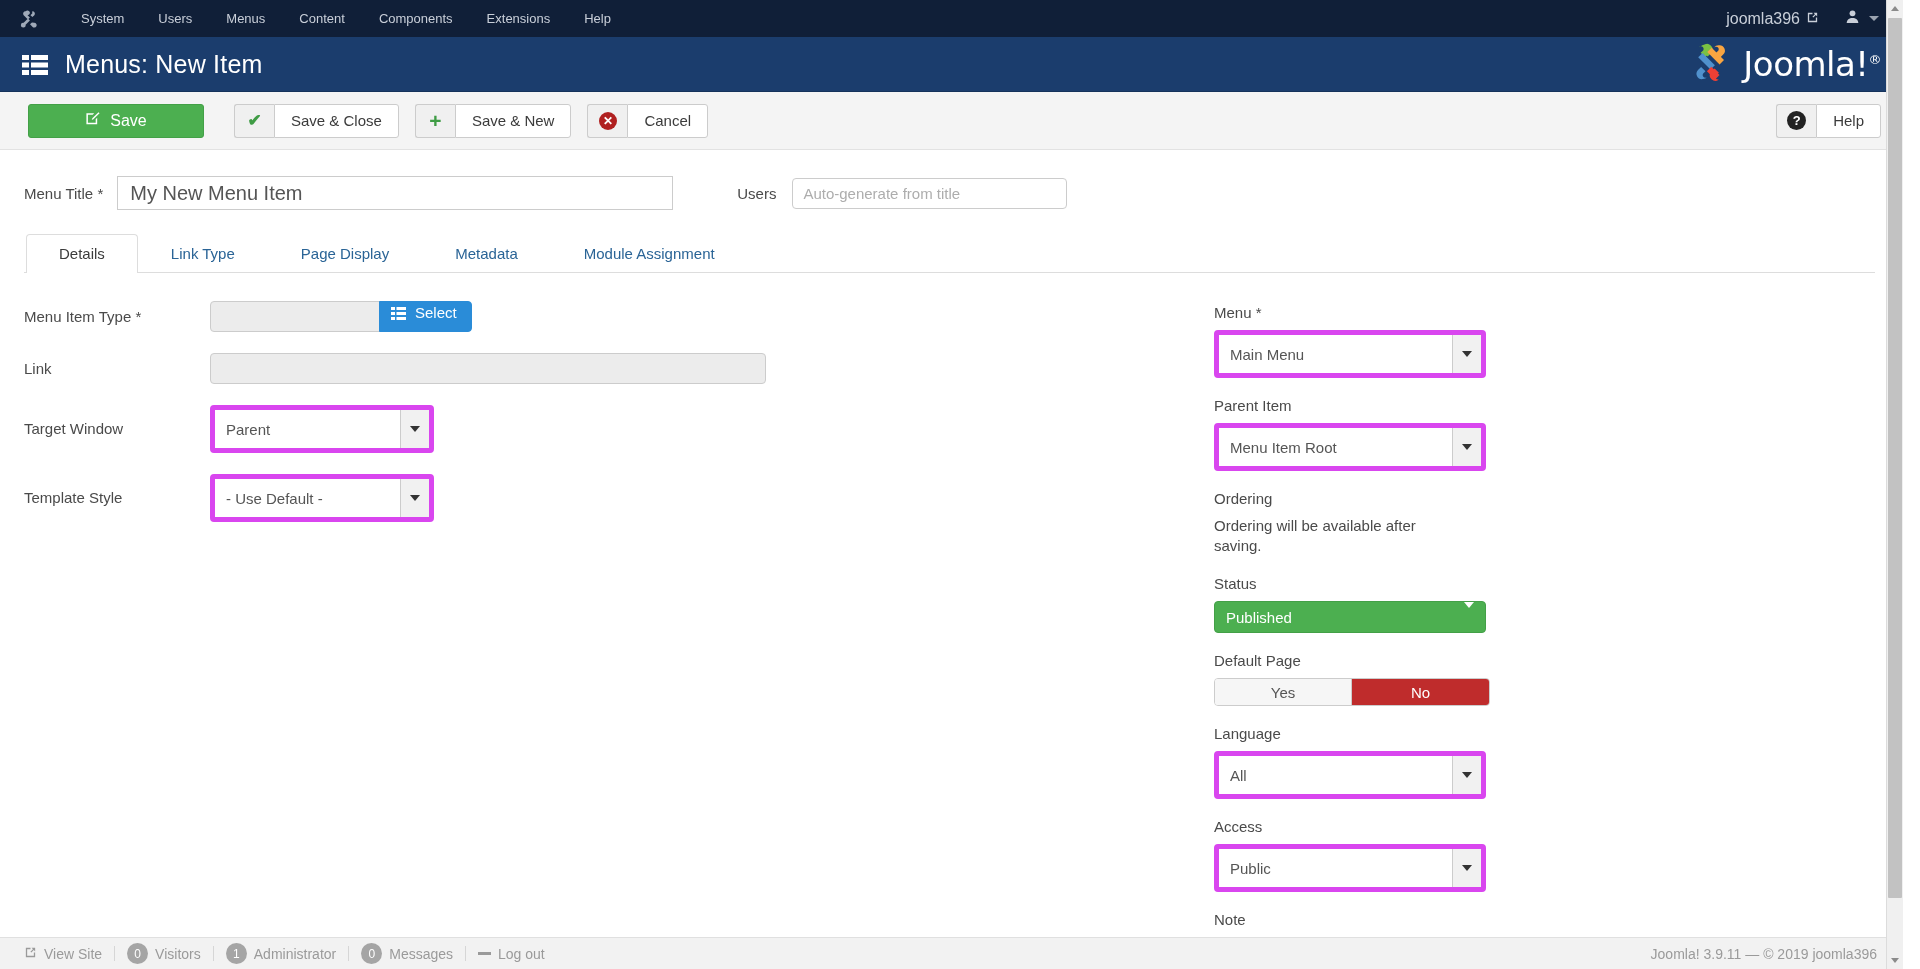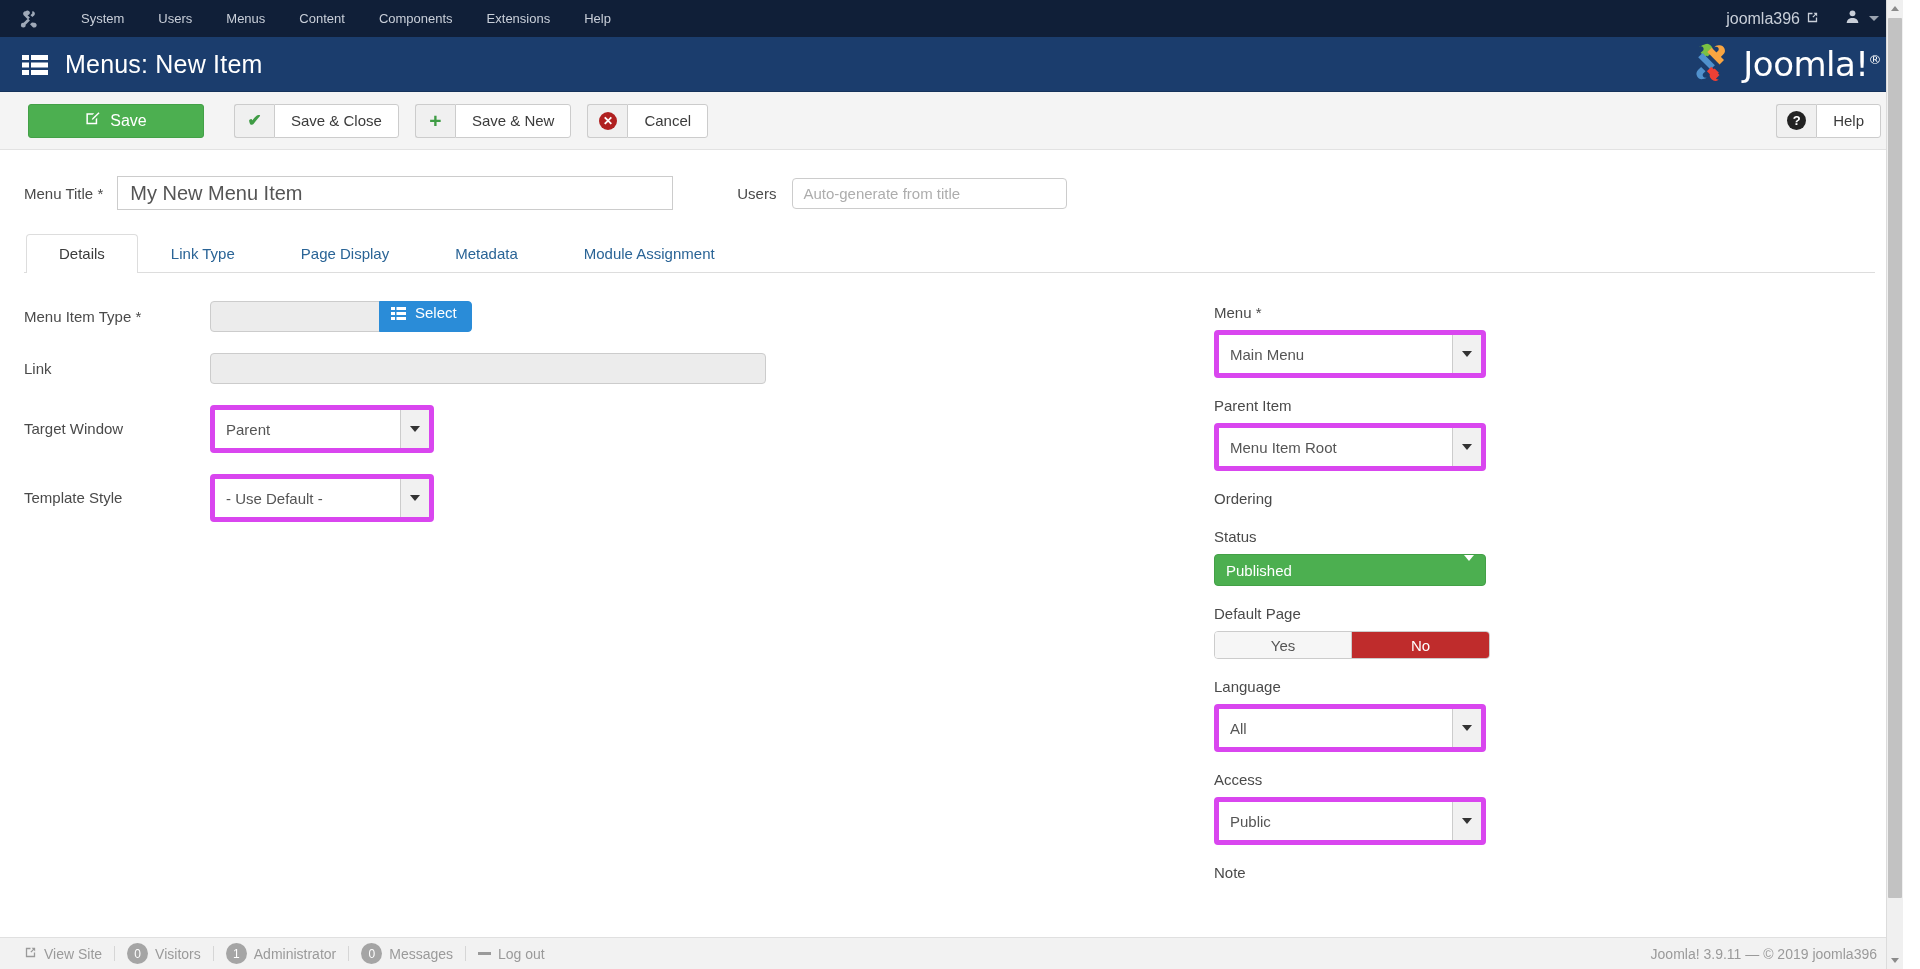--- a/index.html
+++ b/index.html
@@ -534,20 +534,21 @@
           <div class="selectbox sel-w-272">
             <span class="sel-value">Menu Item Root</span>
             <span class="sel-arrow">
                 <span class="arrow-tri"></span>
               </span>
           </div>
         </div>
 
         <div class="rgroup">
           <div class="rlabel">Ordering</div>
+          <div class="rtext">Ordering will be available after saving.</div>
         </div>
 
         <div class="rgroup">
           <div class="rlabel">Status</div>
           <div class="sel-status">
             <span class="sv">Published</span>
             <span><span class="arrow-tri-white"></span></span>
           </div>
         </div>
 

